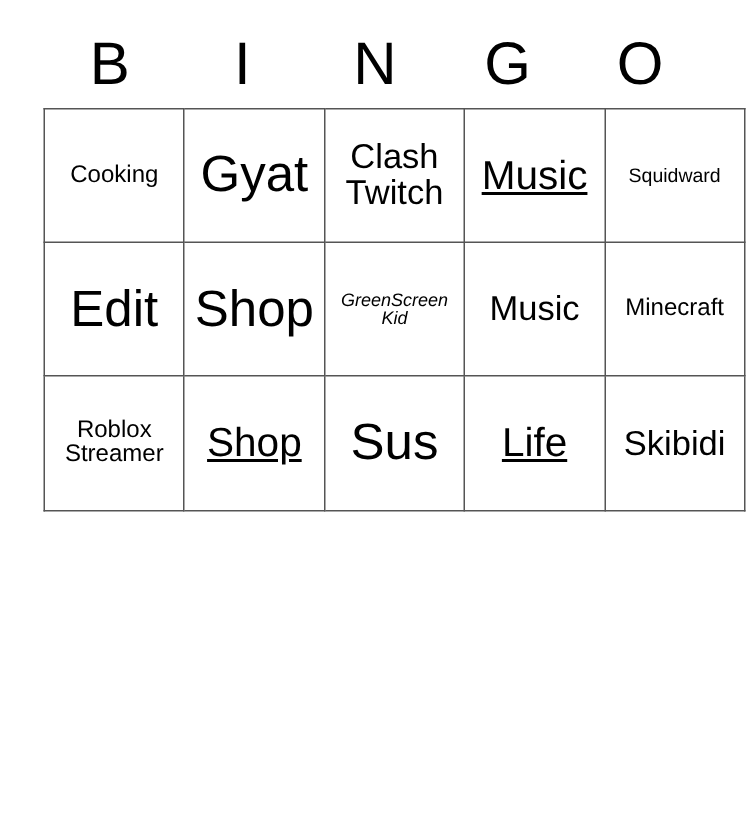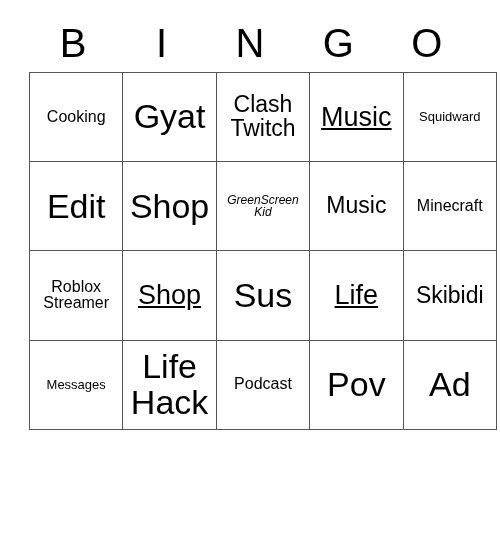--- a/index.html
+++ b/index.html
@@ -134,34 +134,16 @@
         <td>
             <span class="cell-text fs-xxl">Sus</span>
           </td>
         <td>
             <span class="cell-text fs-lg">Life</span>
           </td>
         <td>
             <span class="cell-text fs-md">Skibidi</span>
           </td>
       </tr>
-      <tr>
-        <td>
-            <span class="cell-text fs-xs">Messages</span>
-          </td>
-        <td>
-            <span class="cell-text fs-xxl">Life
-Hack</span>
-          </td>
-        <td>
-            <span class="cell-text fs-sm">Podcast</span>
-          </td>
-        <td>
-            <span class="cell-text fs-xxl">Pov</span>
-          </td>
-        <td>
-            <span class="cell-text fs-xxl">Ad</span>
-          </td>
-      </tr>
     </tbody>
   </table>
 
 </div>
 
 </body></html>

